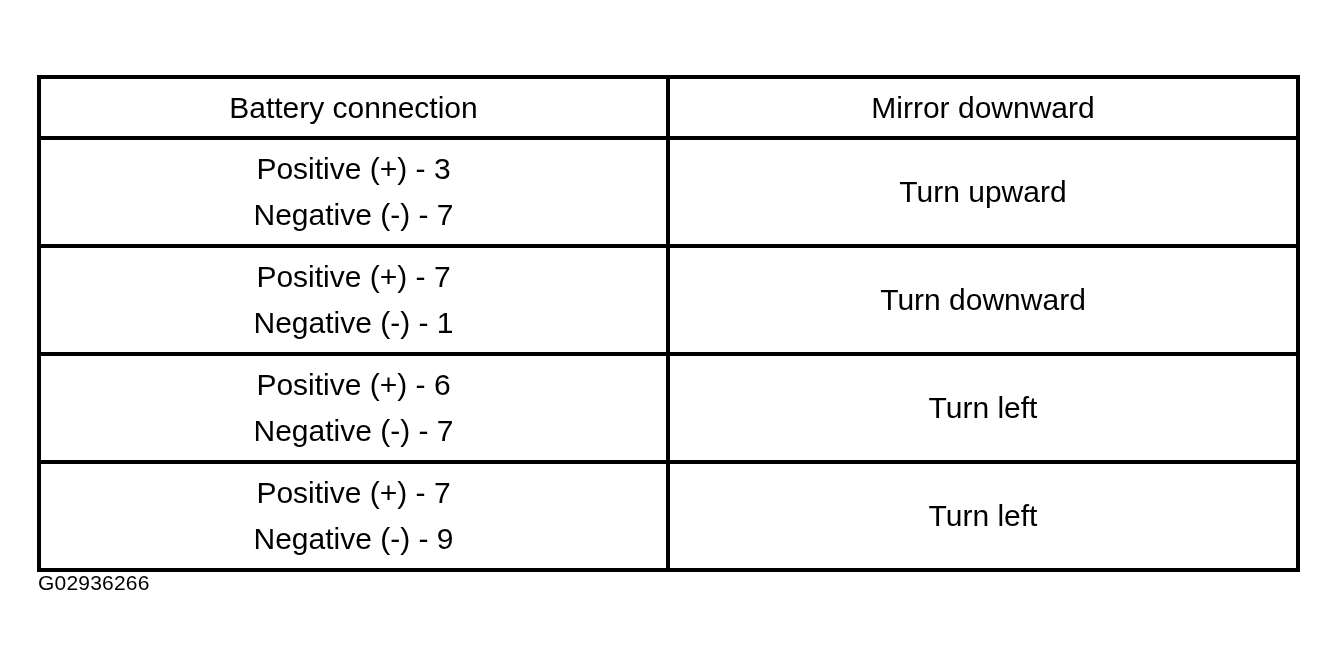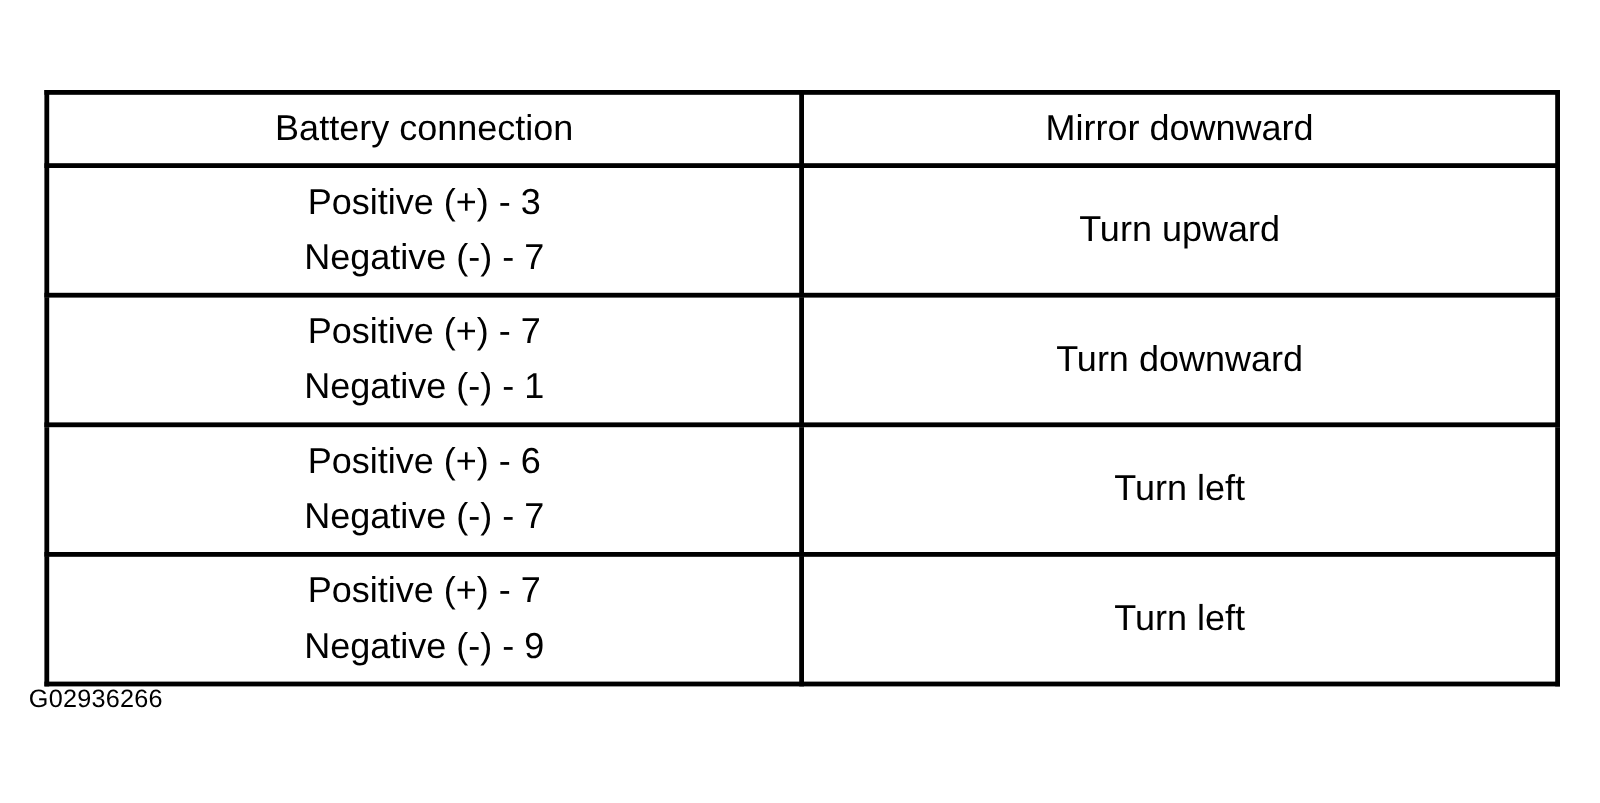--- a/index.html
+++ b/index.html
@@ -50,21 +50,21 @@
     height: 104px;
     font-size: 30px;
     line-height: 46px;
   }
   .cell-line {
     display: block;
     white-space: pre;
   }
   .caption {
     position: absolute;
-    left: 24px;
+    left: 38px;
     top: 571px;
     font-size: 21px;
     line-height: 24px;
     letter-spacing: 0.2px;
     color: #000000;
     white-space: pre;
   }
 </style>
 </head>
 <body>

